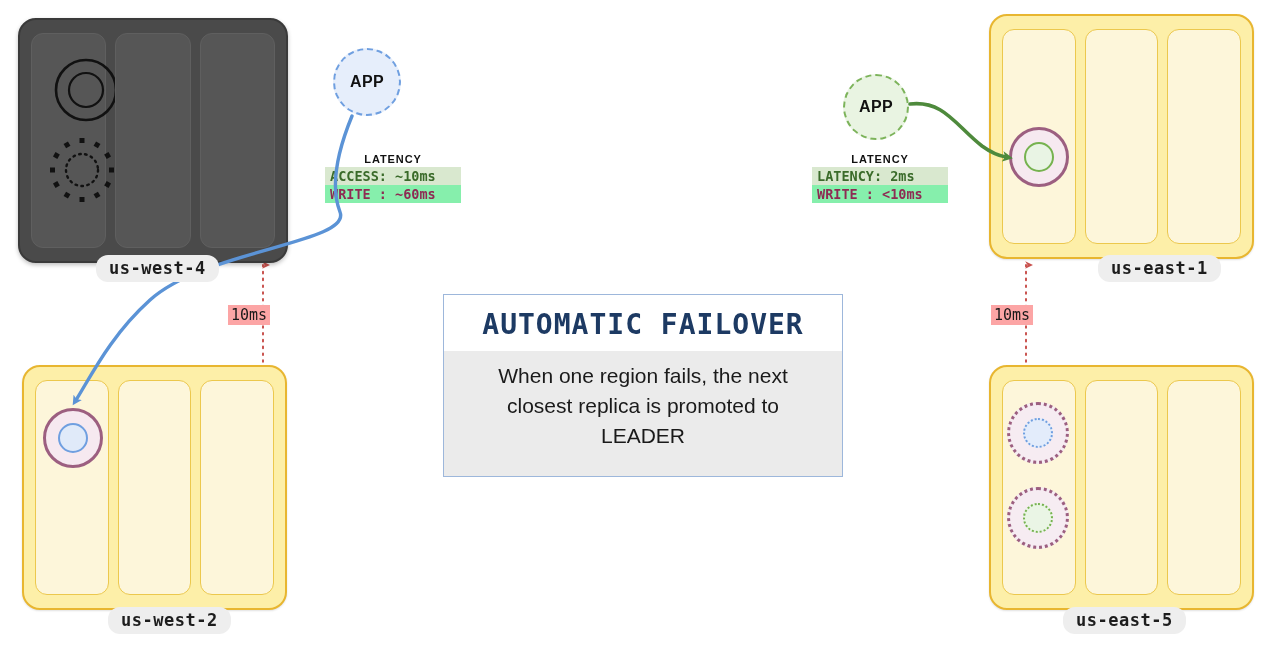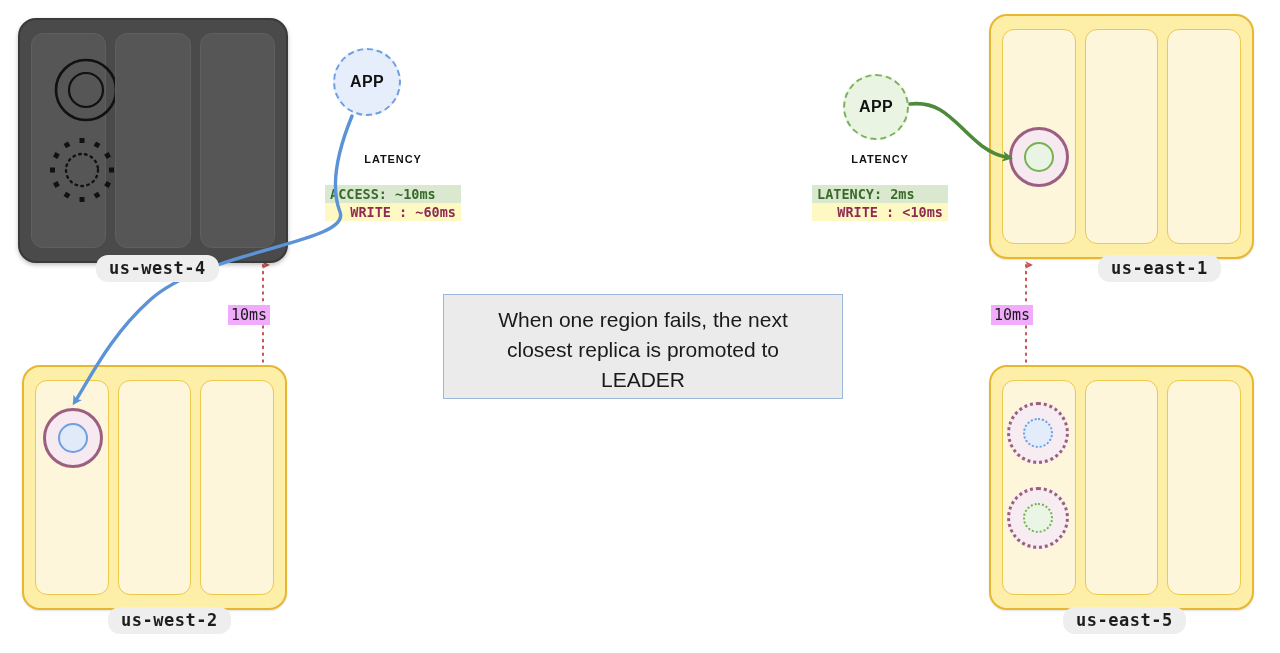--- a/index.html
+++ b/index.html
@@ -137,41 +137,41 @@
     position: absolute;
     z-index: 4;
   }
   .latency .lat-title {
     font-family: "Liberation Sans", sans-serif;
     font-size: 11px;
     font-weight: 700;
     color: #111111;
     letter-spacing: .9px;
     text-align: center;
-    margin-bottom: 20px;
+    margin-bottom: 2px;
   }
   .latency .lat-row {
     font-family: "DejaVu Sans Mono", "Liberation Mono", monospace;
     font-size: 13.5px;
     font-weight: 700;
     padding: 1px 5px;
     white-space: pre;
   }
   .lat-row.access { background: #d9e8cf; color: #3a6b2a; }
-  .lat-row.write  { background: #fef9c3; color: #8e2b53; text-align: right; }
+  .lat-row.write  { background: #86efac; color: #8e2b53; }
 
   
   .hop-label {
     position: absolute;
     z-index: 6;
     font-family: "DejaVu Sans Mono", "Liberation Mono", monospace;
     font-size: 15px;
     font-weight: 400;
     color: #1a1a1a;
-    background: #f0abfc;
+    background: #fca5a5;
     padding: 1px 3px;
     white-space: nowrap;
   }
 
   
   .callout {
     position: absolute;
     z-index: 7;
     box-sizing: border-box;
     border: 1px solid #9db7db;
@@ -188,21 +188,21 @@
     padding: 13px 6px 10px;
     background: #ffffff;
   }
   .callout .callout-body {
     background: #ebebeb;
     text-align: center;
     font-family: "Liberation Sans", sans-serif;
     font-size: 21px;
     line-height: 1.42;
     color: #1a1a1a;
-    padding: 10px 22px 4px;
+    padding: 10px 22px 26px;
   }
 </style>
 </head>
 <body>
 
 <div id="stage">
 
   <svg id="svg-back" class="layer">
     <defs>
       <marker id="hopUp" markerWidth="9" markerHeight="9" refX="4.5" refY="7.6" orient="auto" markerUnits="userSpaceOnUse">
@@ -318,16 +318,17 @@
   <div class="latency" style="left:812px; top:153px; width:136px;">
     <div class="lat-title">LATENCY</div>
     <div class="lat-row access">LATENCY: 2ms</div>
     <div class="lat-row write">WRITE : &lt;10ms</div>
   </div>
 
   <div class="hop-label" style="left:228px; top:305px;">10ms</div>
   <div class="hop-label" style="left:991px; top:305px;">10ms</div>
 
   <div class="callout" style="left:443px; top:294px;">
+    <div class="callout-title">AUTOMATIC FAILOVER</div>
     <div class="callout-body">When one region fails, the next closest replica is promoted to LEADER</div>
   </div>
 
 </div>
 
 </body></html>

